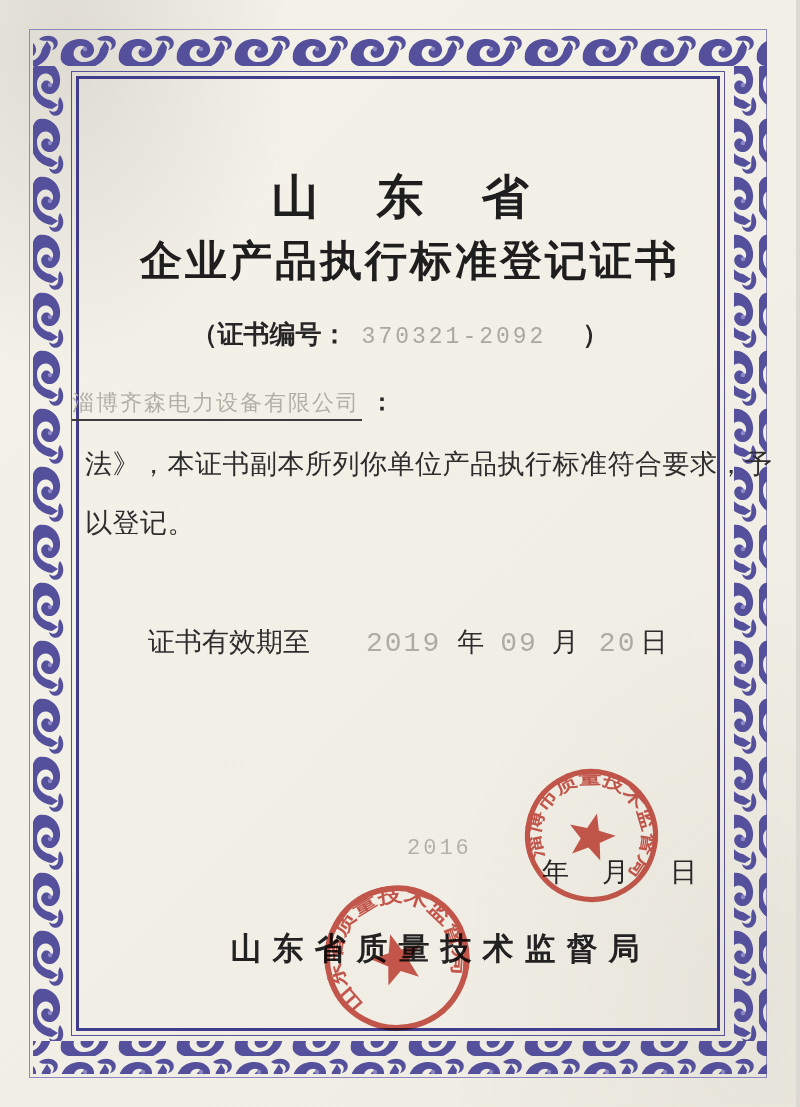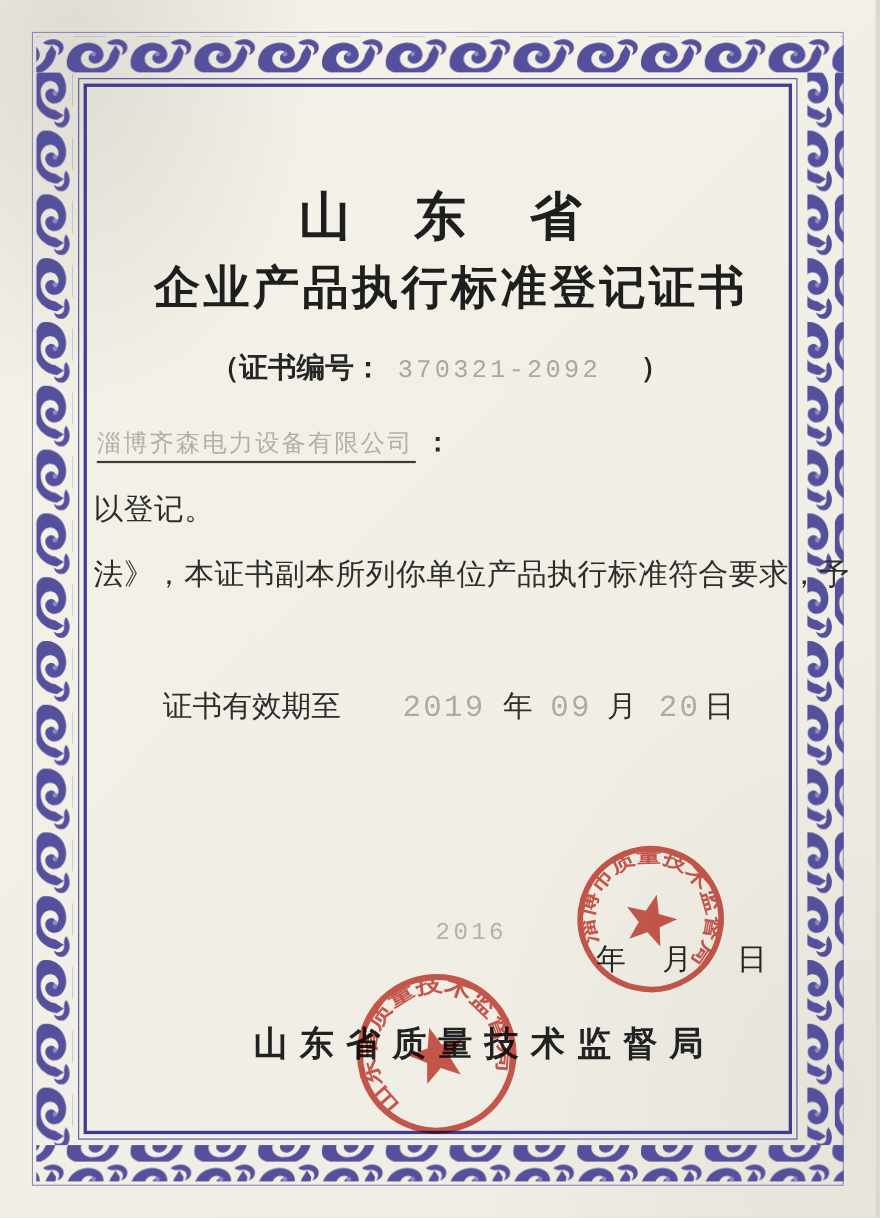--- a/index.html
+++ b/index.html
@@ -27,42 +27,42 @@
   }
   .title2 {
     left:0; top:233px; width:800px; text-align:center;
     font-size:42px; font-weight:bold; letter-spacing:3px; padding-left:20px;
     color:#1e1e1e; box-sizing:border-box;
   }
   .certno { left:0; top:317px; width:800px; text-align:center; font-size:26px; font-weight:bold; color:#262626; }
   .certno .val { font-size:23px; font-weight:normal; color:#a9a79e; letter-spacing:3px; margin:0 14px; }
   .certno .close { margin-left:22px; }
 
-  .company { left:88px; top:386px; font-size:24px; }
+  .company { left:72px; top:386px; font-size:24px; }
   .company .name {
     display:inline-block; min-width:270px; padding:0 2px 1px 0;
     border-bottom:2px solid #3c3c3c;
     font-size:22px; color:#b2b0a6; letter-spacing:2px;
   }
   .company .colon { font-weight:bold; margin-left:8px; color:#262626; }
 
   .body-text { left:85px; top:437px; width:640px; font-size:27px; color:#2d2d2d; }
   .body-text .line { height:59px; line-height:59px; white-space:nowrap; letter-spacing:0.5px; }
   .body-text .line.first { text-indent:56px; }
 
   .validity { left:148px; top:624px; font-size:27px; color:#2d2d2d; white-space:nowrap; }
   .validity .faint { font-size:28px; color:#aeaca2; letter-spacing:2px; }
   .validity .y  { margin-left:56px; }
   .validity .yu { margin-left:16px; }
   .validity .m  { margin-left:16px; }
   .validity .mu { margin-left:14px; }
   .validity .d  { margin-left:20px; }
   .validity .du { margin-left:4px; }
 
-  .reg-year  { left:396px; top:836px; font-size:22px; color:#b3b1a8; letter-spacing:3px; }
+  .reg-year  { left:407px; top:836px; font-size:22px; color:#b3b1a8; letter-spacing:3px; }
   .dept      { left:506px; top:815px; font-size:27px; color:#262626; }
   .reg-unit  { top:854px; font-size:27px; color:#262626; }
   .ru-y { left:542px; } .ru-m { left:602px; } .ru-d { left:670px; }
 
   .issuer {
     left:35px; top:928px; width:800px; text-align:center;
     font-size:31px; font-weight:600; letter-spacing:11px; padding-left:11px;
     color:#222; box-sizing:border-box;
   }
 
@@ -106,22 +106,22 @@
 
   <div class="abs certno">
     <span>（证书编号：</span><span class="val">370321-2092</span><span class="close">）</span>
   </div>
 
   <div class="abs company">
     <span class="name">淄博齐森电力设备有限公司</span><span class="colon">：</span>
   </div>
 
   <div class="abs body-text">
+    <div class="line">法》，本证书副本所列你单位产品执行标准符合要求，予</div>
     <div class="line">以登记。</div>
-    <div class="line">法》，本证书副本所列你单位产品执行标准符合要求，予</div>
   </div>
 
   <div class="abs validity">
     <span>证书有效期至</span><span class="faint y">2019</span><span class="yu">年</span><span class="faint m">09</span><span class="mu">月</span><span class="faint d">20</span><span class="du">日</span>
   </div>
 
   <div class="abs reg-year">2016</div>
   <span class="abs reg-unit ru-y">年</span>
   <span class="abs reg-unit ru-m">月</span>
   <span class="abs reg-unit ru-d">日</span>

